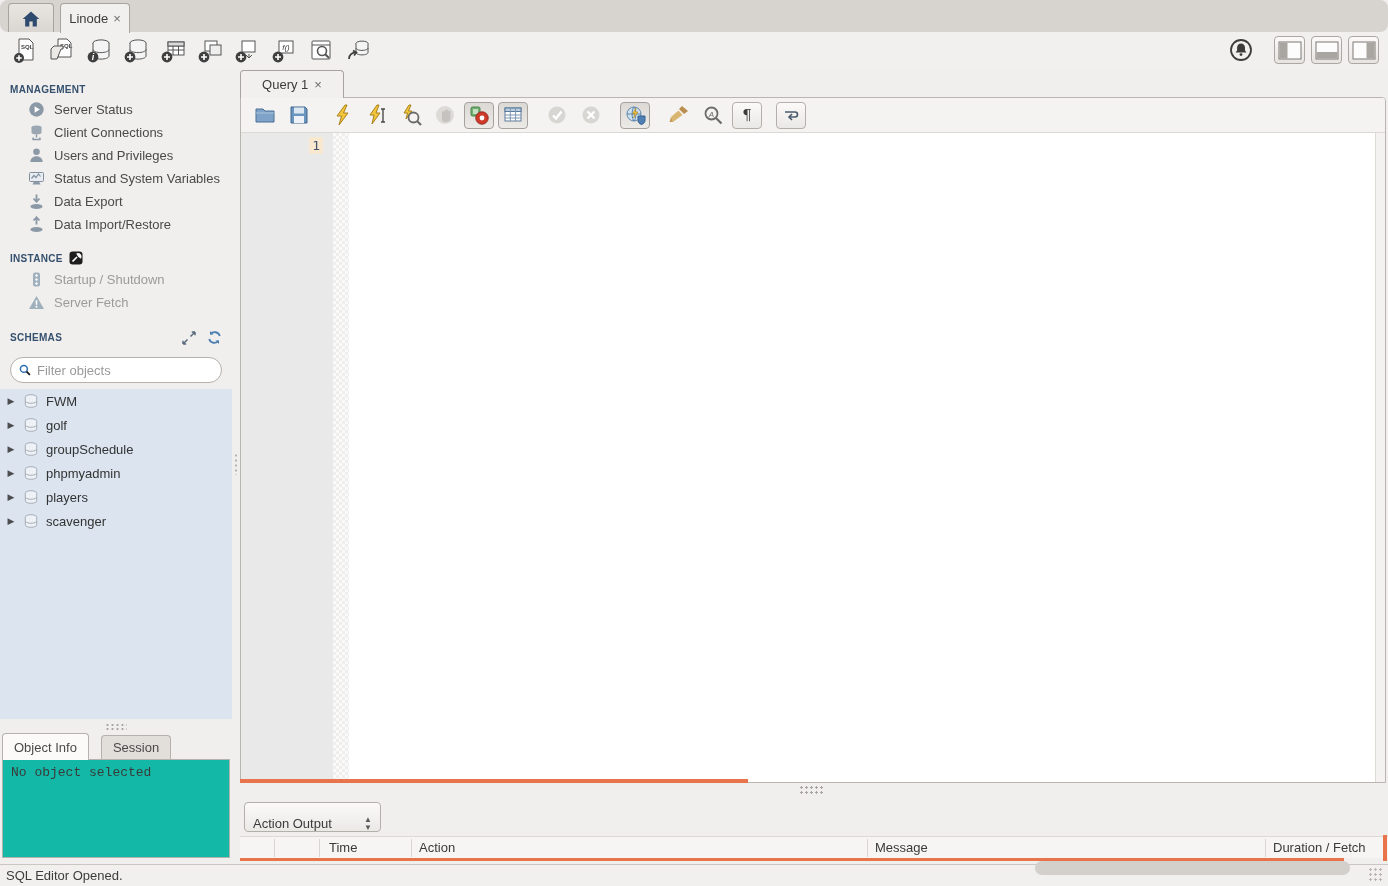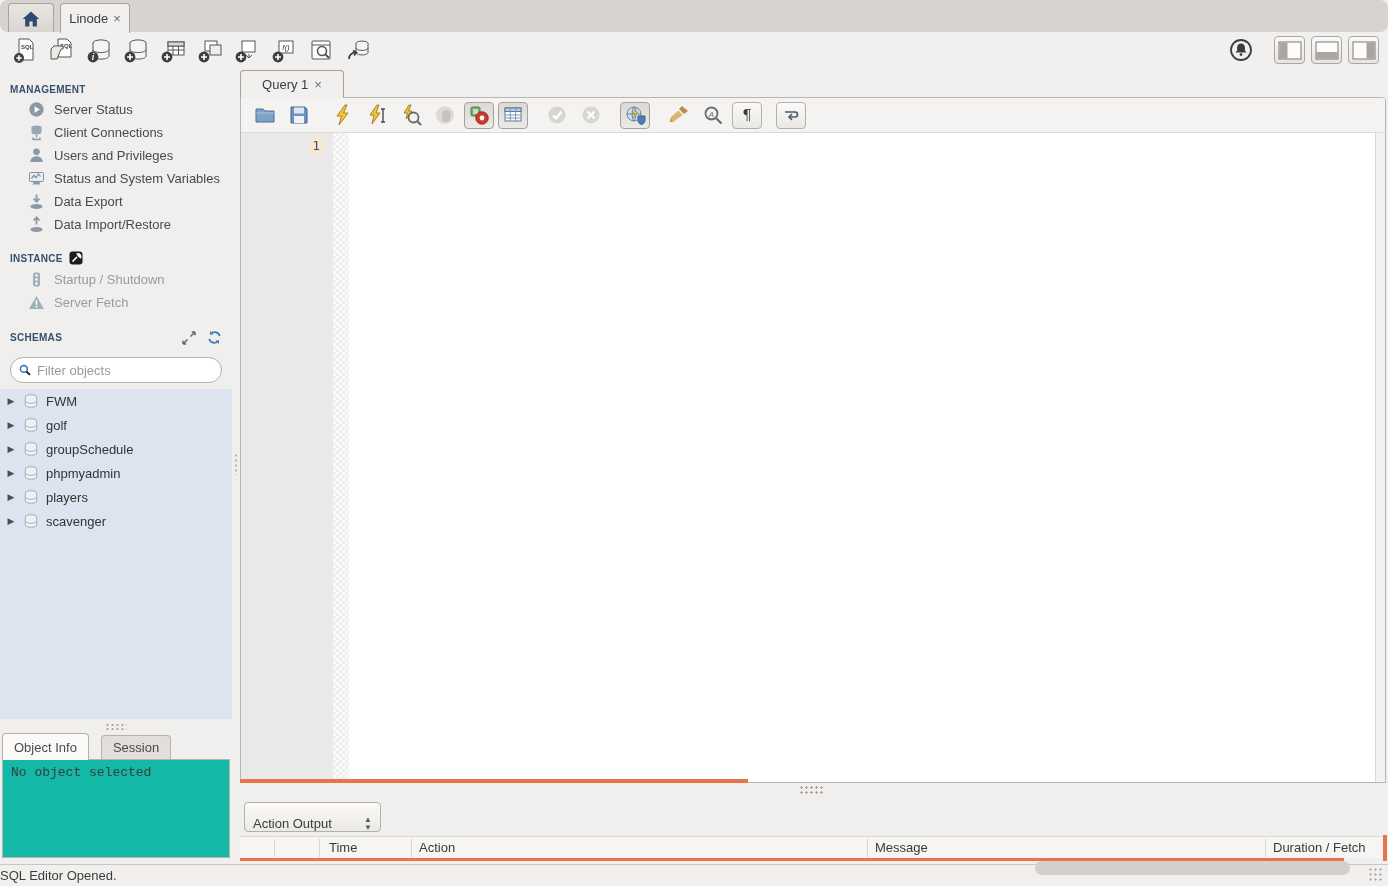--- a/index.html
+++ b/index.html
@@ -70,21 +70,21 @@
   .spinner { display:flex; flex-direction:column; gap:1px; align-items:center; color:#5a5a5a; font-size:8px; line-height:7px; }
   .output-header { position:absolute; left:1px; top:768px; width:1148px; height:22px; background:#f6f5f3; border-top:1px solid #dcd9d5; }
   .col-label { position:absolute; top:3px; color:#3a3a3a; white-space:nowrap; }
   .col-sep { position:absolute; top:2px; width:1px; height:18px; background:#d8d5d1; }
   .orange-underline { position:absolute; left:1px; top:790px; width:1104px; height:3px; background:#e8744c; }
   .orange-sliver { position:absolute; left:1144px; top:767px; width:4px; height:26px; background:#e8744c; }
 
   .scroll-pill { position:absolute; left:1035px; top:861px; width:315px; height:14px; border-radius:7px; background:#d3d0cc; z-index:6; cursor:pointer; }
 
   
-  .statusbar { position:absolute; left:0; top:864px; width:100%; height:22px; background:#f1f0ee; border-top:1px solid #cac6c2; display:flex; align-items:center; color:#3c3c3c; }
+  .statusbar { position:absolute; left:0; top:864px; width:100%; height:22px; background:#f1f0ee; border-top:1px solid #cac6c2; display:flex; align-items:center; padding-left:6px; color:#3c3c3c; }
   .corner-grip { position:absolute; right:4px; bottom:3px; width:16px; height:16px; background-image:radial-gradient(circle,#b9b5b0 1px,transparent 1.2px); background-size:5px 5px; }
 </style>
 </head>
 <body>
 
 <div class="app">
 
   <div class="conn-tabbar">
     <div class="conn-tab home">
       <svg class="icon" width="22" height="20" viewBox="0 0 26 24">

